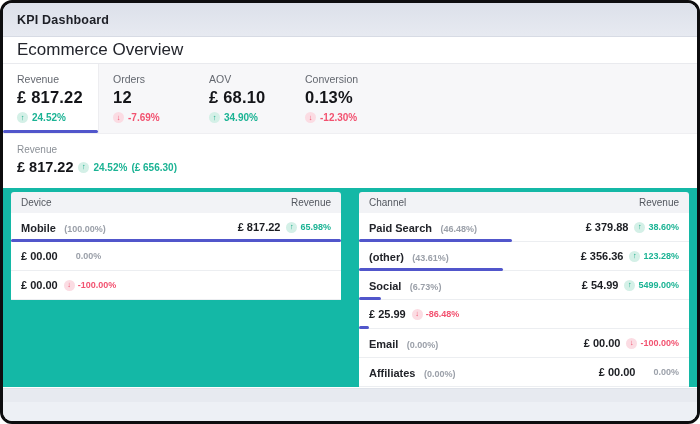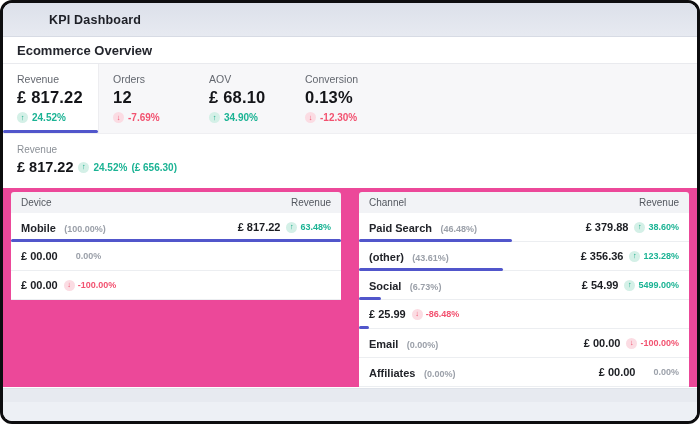--- a/index.html
+++ b/index.html
@@ -13,29 +13,29 @@
     background:#ffffff;
   }
 
   
   .titlebar {
     height:34px; flex:0 0 34px;
     background:linear-gradient(180deg,#dce0ea 0%,#e7eaf1 100%);
     border-bottom:1px solid #d7dbe4;
     display:flex; align-items:center; padding-left:14px;
   }
-  .titlebar-title { font-size:12.5px; font-weight:700; color:#1d1f26; letter-spacing:.2px;margin-left:32px; }
+  .titlebar-title { font-size:12.5px; font-weight:700; color:#1d1f26; letter-spacing:.2px; }
 
   
   .section-head {
     height:27px; flex:0 0 27px; background:#ffffff;
     display:flex; align-items:center; padding-left:14px;
     border-bottom:1px solid #e9eaee;
   }
-  .section-title { font-size:13px; font-weight:700; color:#23252c;text-align:center; }
+  .section-title { font-size:17px; font-weight:400; color:#23252c;text-align:center; }
 
   
   .kpi-strip {
     height:70px; flex:0 0 70px; display:flex;
     background:#f7f7f9; border-bottom:1px solid #efeff2;
   }
   .kpi {
     width:96px; flex:0 0 96px; position:relative;
     padding:9px 0 0 14px; cursor:pointer;
   }
@@ -60,21 +60,21 @@
   .dot.down { background:#fbdce3; color:#ee4b69; }
 
   
   .detail { padding:10px 14px 13px; background:#ffffff; }
   .detail-label { font-size:10px; color:#8b9097; }
   .detail-row { margin-top:4px; display:flex; align-items:center; gap:5px; }
   .detail-value { font-size:14.5px; font-weight:700; color:#141519; }
   .detail-delta { font-size:10px; font-weight:700; color:var(--positive); display:flex; align-items:center; gap:4px; }
 
   
-  .tables { display:flex; gap:18px; padding:4px 8px 0; align-items:flex-start; background:#ec4899; }
+  .tables { display:flex; gap:18px; padding:4px 8px 0; align-items:flex-start; background:#14b8a6; }
   .rtable { flex:1 1 0; min-width:0; }
   .thead {
     display:flex; justify-content:space-between; align-items:center;
     background:#f2f3f6; border-radius:3px 3px 0 0;
     padding:5px 10px; font-size:10px; color:#53575f;
   }
   .trow {
     position:relative; display:flex; justify-content:space-between; align-items:center;
     height:29px; padding:0 10px; border-bottom:1px solid #eceef1; background:#ffffff;
   }
@@ -173,21 +173,21 @@
 
       <div class="trow">
         <div>
           <span class="row-name">Mobile</span>
           <span class="row-share">(100.00%)</span>
         </div>
         <div class="row-right">
           <span class="row-value">£ 817.22</span>
           <span class="badge up">
             <span class="dot up">↑</span>
-            <span>63.48%</span>
+            <span>65.98%</span>
           </span>
         </div>
         <span class="share-bar" style="width: 100%;"></span>
       </div>
 
       <div class="trow">
         <div class="row-right">
           <span class="row-value">£ 00.00</span>
           <span class="badge flat">
             <span>0.00%</span>

